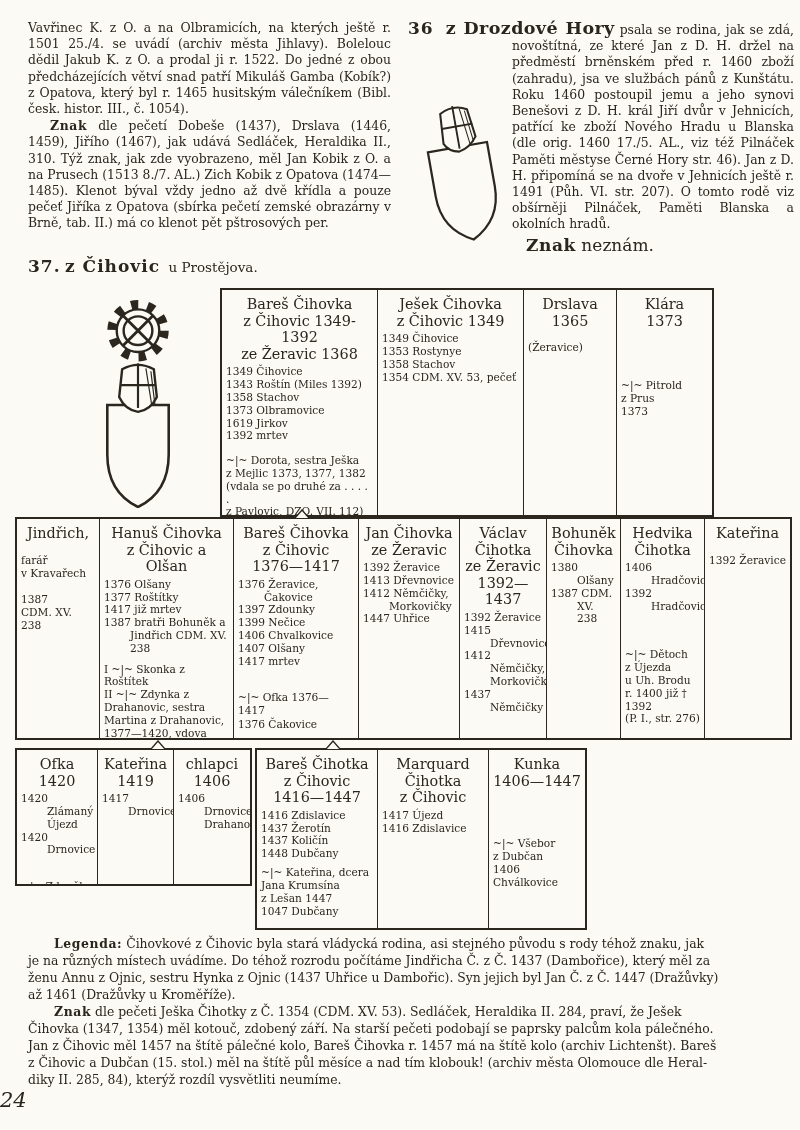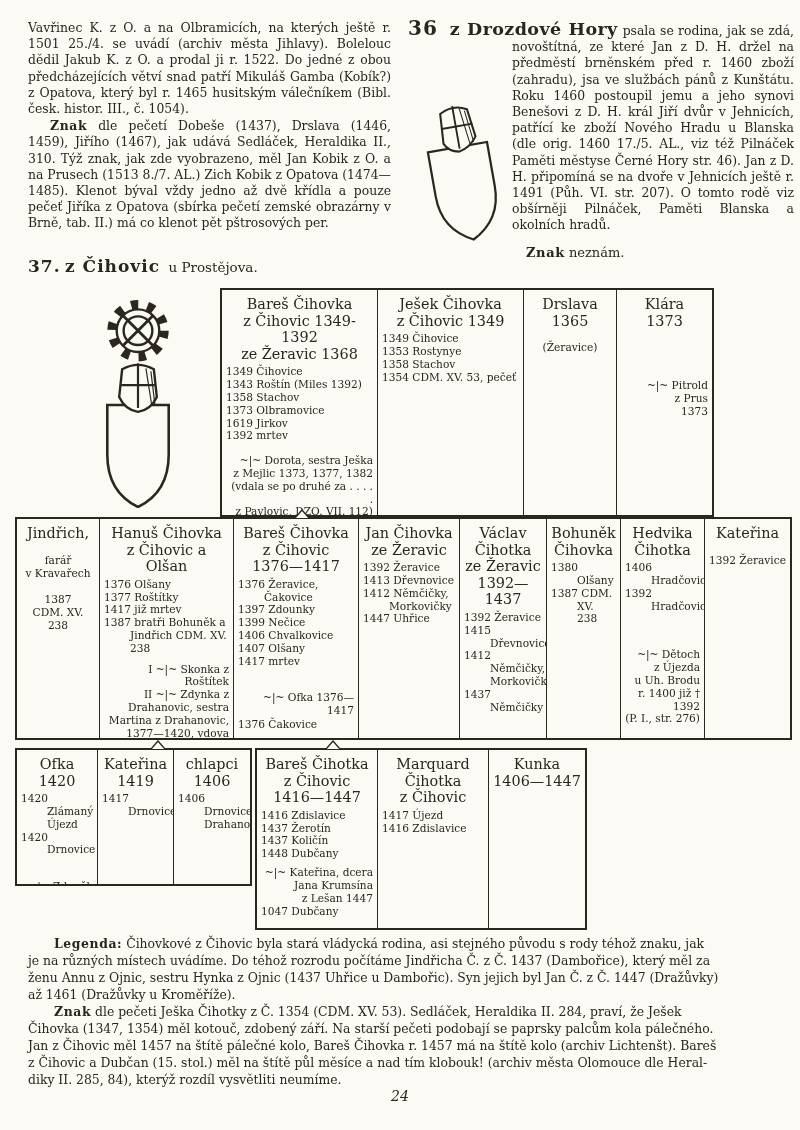--- a/index.html
+++ b/index.html
@@ -13,41 +13,41 @@
   }
   .page{position:absolute;inset:0;overflow:hidden}
 
   
   .para{font-size:12.4px;line-height:16.2px;text-align:justify}
   .lead{font-weight:bold;letter-spacing:.6px}
   .col-left{position:absolute;left:28px;top:20px;width:363px}
   .col-left .p2{text-indent:22px;margin-top:1px}
   .col-right{position:absolute;left:408px;top:20px;width:386px}
   .s36-para{padding-left:104px;text-indent:-104px;font-size:12.4px;line-height:16.2px;text-align:justify}
-  .s36-num{font-weight:bold;font-size:20px;padding-right:12px;letter-spacing:1px}
+  .s36-num{font-weight:bold;font-size:17px;padding-right:12px;letter-spacing:1px}
   .s36-title{font-weight:bold;font-size:17.5px;letter-spacing:.4px;padding-right:5px}
-  .s36-znak{margin-left:104px;margin-top:11px;font-size:13px;text-indent:14px}
+  .s36-znak{margin-left:104px;margin-top:2px;font-size:17px;text-indent:14px}
   .coa36{position:absolute;left:4px;top:78px;width:100px;height:150px}
 
   
   .s37-head{position:absolute;left:28px;top:256px;font-size:14px}
   .s37-num,.s37-title{font-weight:bold;font-size:17px;letter-spacing:1px}
   .s37-sub{font-size:13.5px;padding-left:4px}
   .coa37{position:absolute;left:88px;top:298px;width:100px;height:210px}
 
   
   .gtable{position:absolute;display:flex;border:2px solid #2b261e}
   .cell{border-right:1.4px solid #2b261e;padding:6px 4px 4px 4px;overflow:hidden;flex:0 0 auto}
   .cell:last-child{border-right:none;flex:1 1 auto}
   .ttl{font-size:14.4px;line-height:16.6px;text-align:center;margin-bottom:3px}
-  .ctr{font-size:10.6px;line-height:13px;text-align:center;margin-top:12px}
+  .ctr{font-size:10.6px;line-height:13px;margin-top:12px}
   .ctr .ln{min-height:13px}
   .ev{font-size:10.6px;line-height:12.8px;margin-top:3px}
   .ev .ln{padding-left:26px;text-indent:-26px}
-  .mar{font-size:10.6px;line-height:12.8px;text-align:right;margin-top:12px}
+  .mar{font-size:10.6px;line-height:12.8px;text-align:left;margin-top:12px}
   .tail{margin-top:1px}
   .mt-24{margin-top:24px}.mt-36{margin-top:36px}.mt-48{margin-top:48px}.mt-50{margin-top:50px}
 
   .g1{left:220px;top:288px;width:494px;height:229px}
   .g1 .cell:nth-child(1){width:156px}
   .g1 .cell:nth-child(2){width:146px}
   .g1 .cell:nth-child(3){width:93px}
 
   .g2{left:15px;top:517px;width:777px;height:223px}
   .g2 .cell:nth-child(1){width:83px}
@@ -66,22 +66,22 @@
   .g3r .cell:nth-child(1){width:121px}
   .g3r .cell:nth-child(2){width:111px}
 
   .caret{position:absolute;width:14px;height:9px}
 
   
   .bp{position:absolute;left:28px;width:764px;font-size:12.4px;line-height:16.9px}
   .bp .ln{white-space:nowrap}
   .bp .first{padding-left:26px}
 
-  .pageno{position:absolute;left:0;top:1088px;width:800px;text-align:center;
-          font-style:italic;font-size:14px}
+  .pageno{position:absolute;left:0;top:1088px;width:800px;text-align:left;
+          font-style:italic;font-size:21px}
 
   svg .ink{stroke:#2b261e;fill:none}
   svg .paper{stroke:#2b261e;fill:#fbfaf5}
 </style>
 </head>
 <body>
 
 <div class="page">
 
   <div class="col-left">
@@ -373,20 +373,25 @@
       <div class="ev">
           <div class="ln">1417 Újezd</div>
           <div class="ln">1416 Zdislavice</div>
         </div>
     </div>
     <div class="cell">
       <div class="ttl">
           <div class="ln">Kunka</div>
           <div class="ln">1406—1447</div>
         </div>
+      <div class="mar mt-48">
+          <div class="ln">~|~ Všebor</div>
+          <div class="ln">z Dubčan</div>
+          <div class="ln">1406 Chválkovice</div>
+        </div>
     </div>
   </div>
 
   <svg class="caret" style="left:295px;top:509px" viewBox="0 0 14 9">
       <polyline points="0,9 7,1 14,9" fill="#fbfaf5" stroke="#2b261e" stroke-width="1.4"></polyline>
     </svg>
   <svg class="caret" style="left:151px;top:740px" viewBox="0 0 14 9">
       <polyline points="0,9 7,1 14,9" fill="#fbfaf5" stroke="#2b261e" stroke-width="1.4"></polyline>
     </svg>
   <svg class="caret" style="left:326px;top:740px" viewBox="0 0 14 9">

